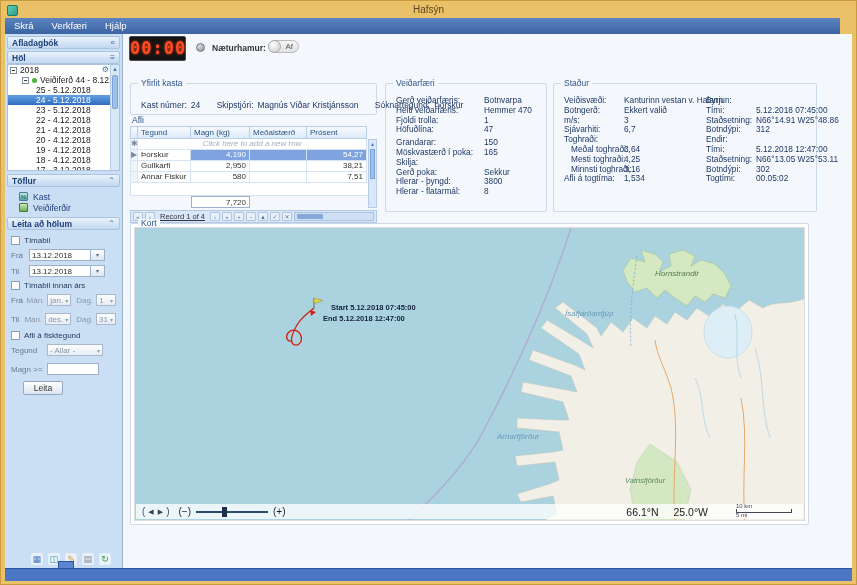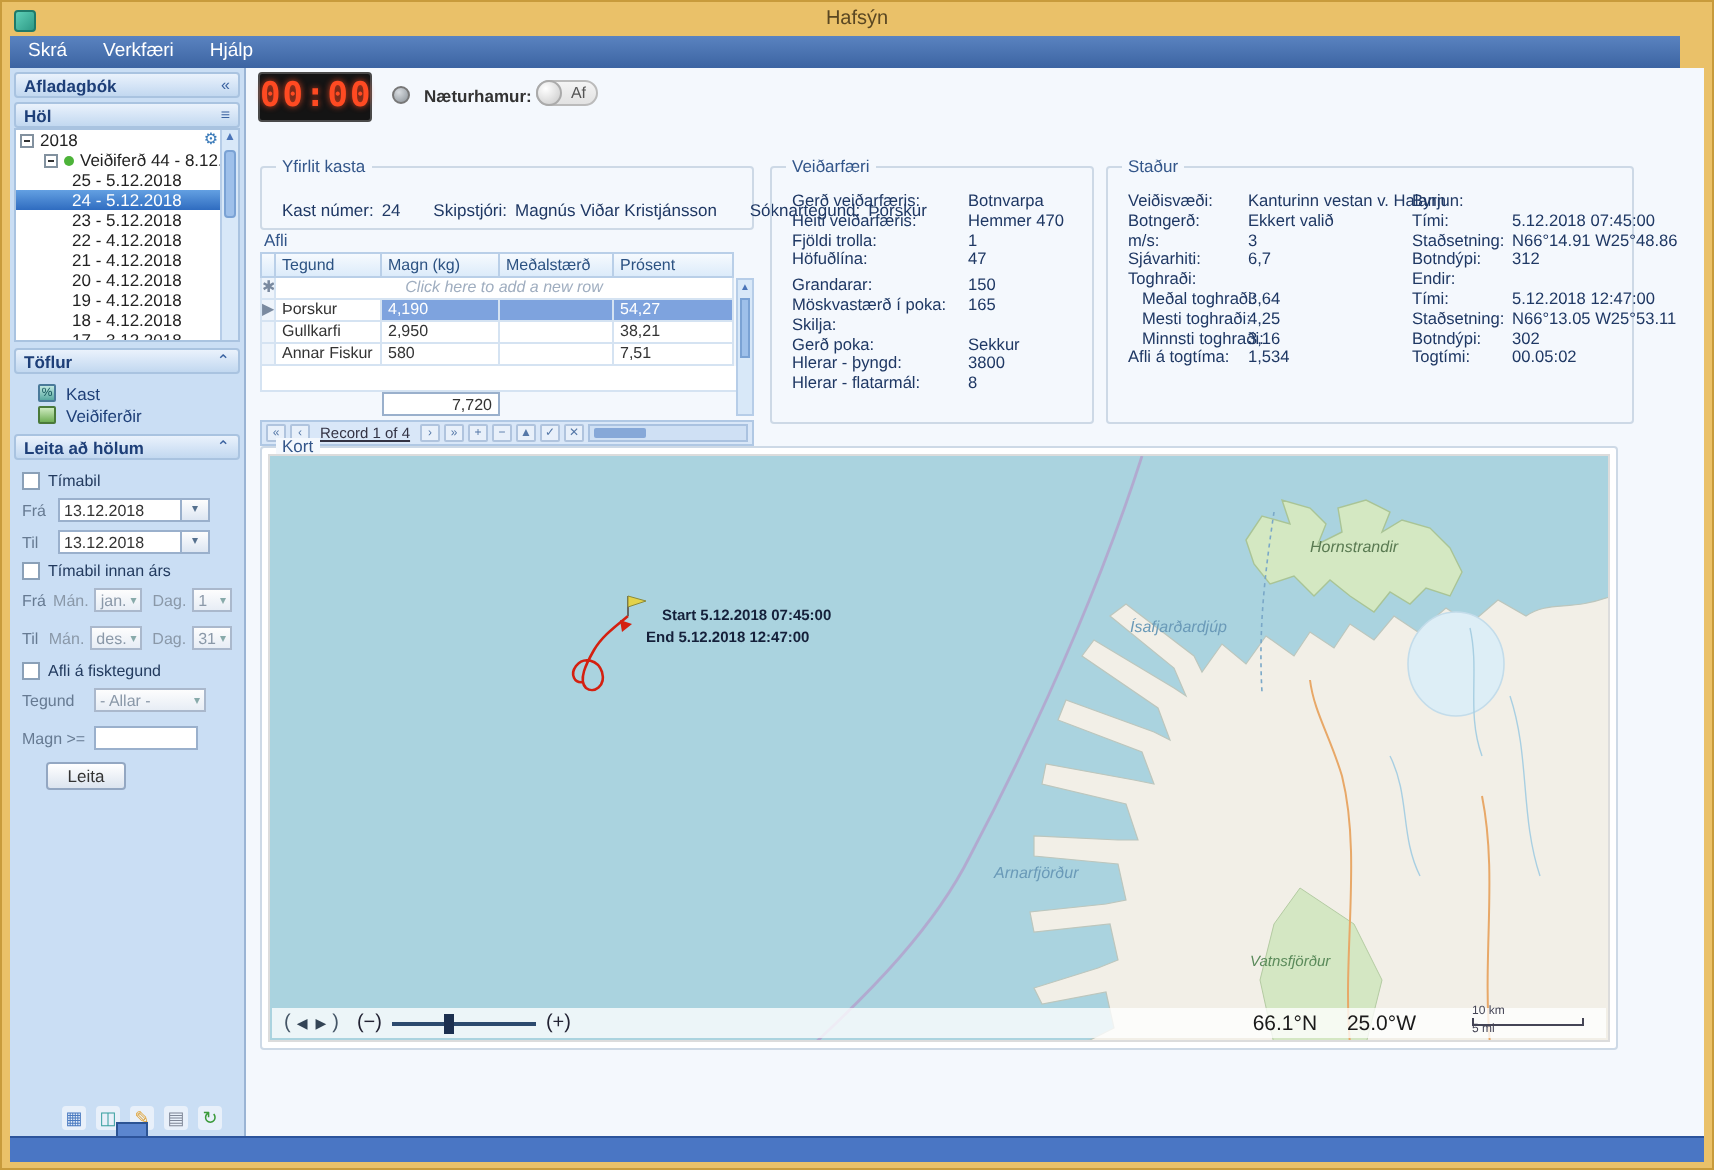--- a/index.html
+++ b/index.html
@@ -79,21 +79,21 @@
   
   .tbl { position:absolute; left:7px; top:92px; width:247px; font-size:8px; }
   .tbl-label { position:absolute; left:9px; top:81px; font-size:8.5px; color:#33568a; }
   .g-row { display:grid; grid-template-columns:8px 53px 59px 57px 60px; }
   .hd { background:linear-gradient(#f6fafe,#dcebfa); border:1px solid #b9cfe8; border-left:none;
         color:#2c5282; height:13px; line-height:12px; padding:0 3px; }
   .hd:first-child { border-left:1px solid #b9cfe8; }
   .cell { border-right:1px solid #d5e3f2; border-bottom:1px solid #d5e3f2; height:11px; line-height:10px;
           padding:0 3px; background:#fff; color:#333; white-space:nowrap; overflow:hidden;}
   .ind { border-left:1px solid #d5e3f2; background:#eef4fb; color:#7a8aa0; text-align:center; padding:0;}
-  .num { text-align:left; }
+  .num { text-align:right; }
   .newrow-cell { grid-column:2 / 6; border-right:1px solid #d5e3f2; border-bottom:1px solid #d5e3f2;
                  background:#fff; color:#a0aec0; font-style:italic; text-align:center; height:11px; line-height:10px;}
   .sel-cells { background:#7ea3de !important; color:#fff !important; }
   .filler { height:13px; background:#fff; border:1px solid #d5e3f2; border-top:none; }
   .total-cell { position:absolute; left:61px; width:59px; height:12px; border:1px solid #9ab0cc;
                 background:#fff; text-align:right; padding:0 3px; line-height:11px; color:#333;}
   .recbar { display:flex; align-items:center; height:13px; background:#d9e7f8; border:1px solid #b0c8e4;
             margin-top:14px; padding:0 2px; gap:2px; font-size:7.5px; color:#334; }
   .nbtn { width:10px; height:9px; background:#e8f0fa; border:1px solid #b0c4de; color:#5578a8;
           font-size:6px; line-height:8px; text-align:center; border-radius:1px; flex:0 0 auto;}

